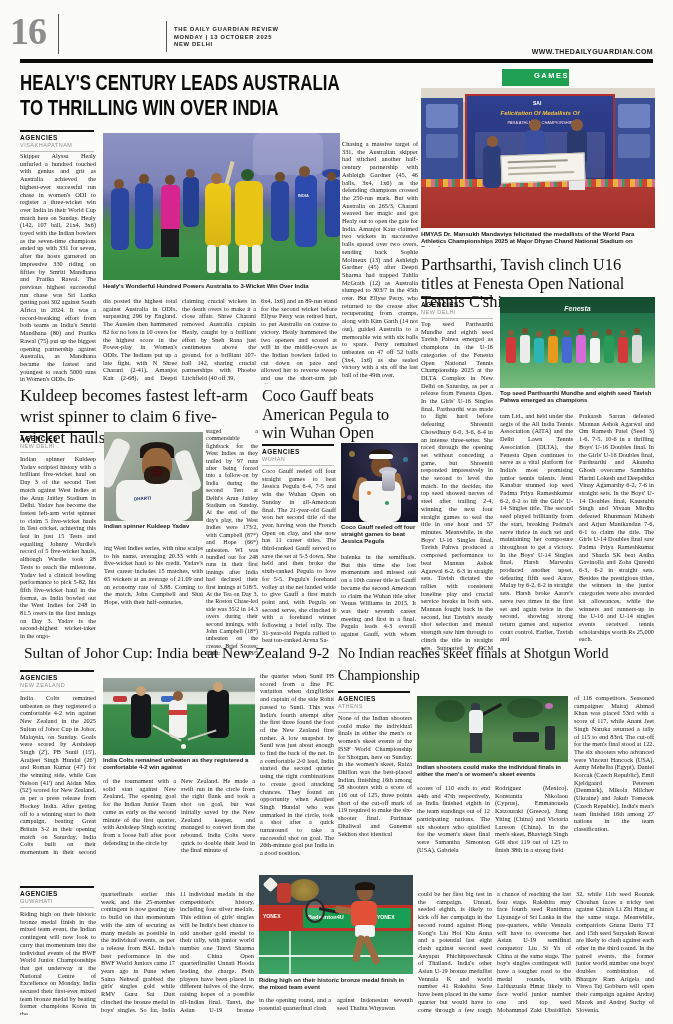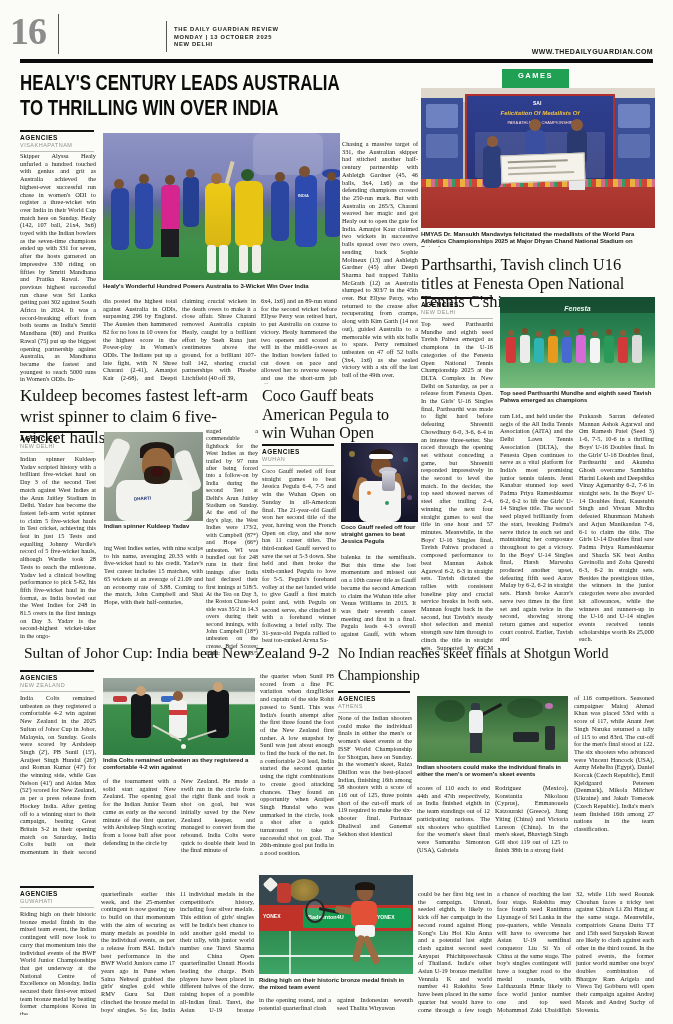--- a/index.html
+++ b/index.html
@@ -84,21 +84,21 @@
     <div class="s" style="left:219px;top:36px;width:20px;height:9px;background:#2a44a2;border-radius:50%;"></div>
     <div class="s" style="left:224px;top:39px;width:9px;height:9px;background:#6f4c2e;border-radius:50%;"></div>
   </div>
   <div class="abs cap" style="left:103px;top:283px;width:237px;height:9px;">Healy's Wonderful Hundred Powers Australia to 3-Wicket Win Over India</div>
 
   <div class="abs bc" style="left:103px;top:297px;width:74px;height:87px;">dia posted the highest total against Australia in ODIs, surpassing 296 by England. The Aussies then hammered 82 for no loss in 10 overs for the highest score in the Power-play in Women's ODIs. The Indians put up a late fight, with N Shree Charani (2-41), Amanjot Kair (2-68), and Deepti Sharma (2-52)</div>
   <div class="abs bc" style="left:182px;top:297px;width:74px;height:87px;">claiming crucial wickets in the death overs to make it a close affair. Shree Charani removed Australia captain Healy, caught by a brilliant effort by Sneh Rana just centimetres above the ground, for a brilliant 107-ball 142, sharing crucial partnerships with Phoebe Litchfield (40 off 39,</div>
   <div class="abs bc" style="left:261px;top:297px;width:76px;height:87px;">6x4, 1x6) and an 89-run stand for the second wicket before Ellyse Perry was retired hurt, to put Australia on course to victory. Healy hammered the two openers and scored at will in the middle-overs as the Indian bowlers failed to cut down on pace and allowed her to reverse sweep and use the short-arm jab effectively.</div>
   <div class="abs bc" style="left:342px;top:140px;width:76px;height:249px;">Chasing a massive target of 331, the Australian skipper had stitched another half-century partnership with Ashleigh Gardner (45, 46 balls, 3x4, 1x6) as the defending champions crossed the 250-run mark. But with Australia on 265/3, Charani weaved her magic and got Healy out to open the gate for India. Amanjot Kaur claimed two wickets in successive balls spread over two overs, sending back Sophie Molineux (13) and Ashleigh Gardner (45) after Deepti Sharma had trapped Tahlia McGrath (12) as Australia slumped to 303/7 in the 45th over. But Ellyse Perry, who returned to the crease after recuperating from cramps, along with Kim Garth (14 not out), guided Australia to a memorable win with six balls to spare. Perry remained unbeaten on 47 off 52 balls (3x4, 1x6) as she sealed victory with a six off the last ball of the 49th over.</div>
 
-  <div class="abs badge" style="left:502px;top:69px;width:67px;height:26px;">GAMES</div>
+  <div class="abs badge" style="left:502px;top:69px;width:67px;height:17px;text-align:right;">GAMES</div>
   <div class="ph" style="left:421px;top:88px;width:234px;height:140px;background:#c7b9a8;">
     <div class="s" style="left:0;top:0;width:234px;height:14px;background:#ded8cc;"></div>
     <div class="s" style="left:0;top:10px;width:42px;height:88px;background:#3a4f95;"></div>
     <div class="s" style="left:5px;top:16px;width:32px;height:24px;background:#6e82c2;border-radius:2px;"></div>
     <div class="s" style="left:5px;top:46px;width:32px;height:24px;background:#5a6eb0;border-radius:2px;"></div>
     <div class="s" style="left:192px;top:10px;width:42px;height:88px;background:#3a4f95;"></div>
     <div class="s" style="left:197px;top:16px;width:32px;height:24px;background:#6e82c2;border-radius:2px;"></div>
     <div class="s" style="left:197px;top:46px;width:32px;height:24px;background:#5a6eb0;border-radius:2px;"></div>
     <div class="s" style="left:44px;top:6px;width:146px;height:88px;background:linear-gradient(180deg,#2e3f8f,#27347a);border:2px solid #b03030;">
       <div class="ptxt" style="left:66px;top:4px;font-size:5px;font-weight:bold;color:#fff;">SAI</div>

